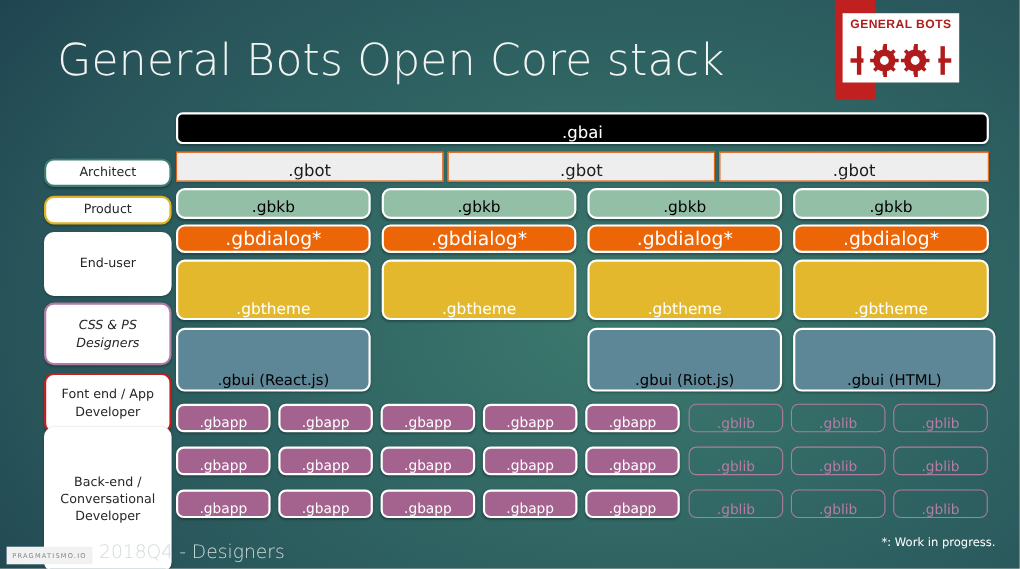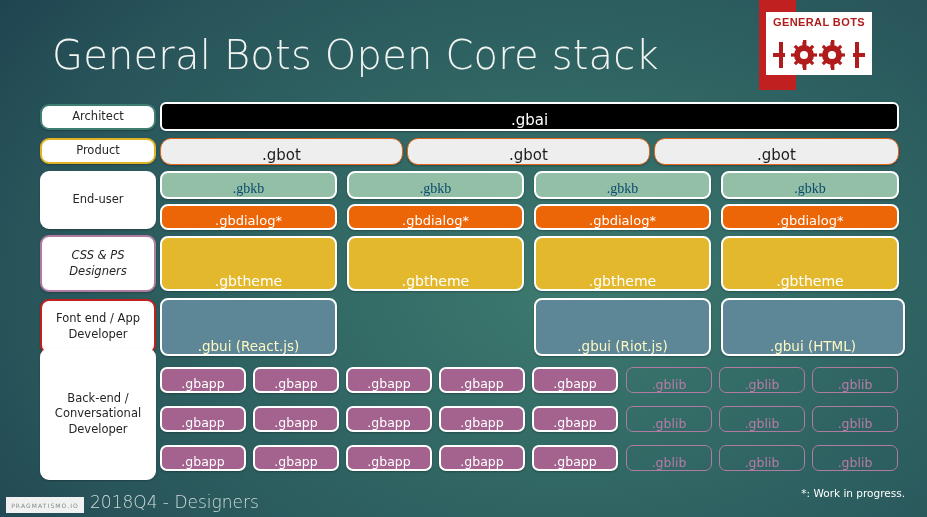--- a/index.html
+++ b/index.html
@@ -81,20 +81,21 @@
     display: flex;
     align-items: center;
     justify-content: center;
     text-align: center;
     color: #262626;
     font-family: "DejaVu Sans", sans-serif;
     font-size: 11.5px;
     line-height: 1.35;
     box-sizing: border-box;
     box-shadow: 0 1px 2px rgba(0,0,0,0.25);
+    margin-top: 40px;
   }
 
   
   .tile {
     position: absolute;
     border-radius: 8px;
     box-sizing: border-box;
     display: flex;
     align-items: flex-end;
     justify-content: center;
@@ -110,41 +111,40 @@
     color: #ffffff;
     font-size: 15px;
     border-radius: 6px;
   }
   .tile.gbot {
     background: #eeeeee;
     color: #1c1c1c;
     font-size: 15px;
     border-color: #e2651a;
     border-width: 1.5px;
-    border-radius: 11px;
+    border-radius: 0;
   }
   .tile.gbkb {
     background: #93bfa7;
-    color: #0c4a6e;
+    color: #000000;
     font-size: 14px;
-    font-family: Liberation Serif, serif;
   }
   .tile.gbdialog {
     background: #ec6608;
     color: #ffffff;
-    font-size: 13px;
+    font-size: 17px;
   }
   .tile.gbtheme {
     background: #e4b82c;
     color: #ffffff;
     font-size: 14px;
   }
   .tile.gbui {
     background: #5d8697;
-    color: #fef9c3;
+    color: #000000;
     font-size: 13.5px;
   }
   .tile.gbapp {
     background: #a4628f;
     color: #ffffff;
     font-size: 12.5px;
     border-radius: 7px;
   }
   .tile.gblib {
     background: transparent;

